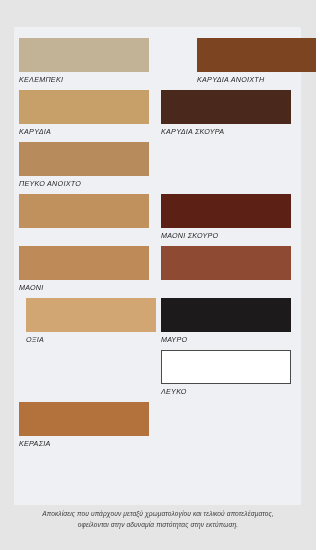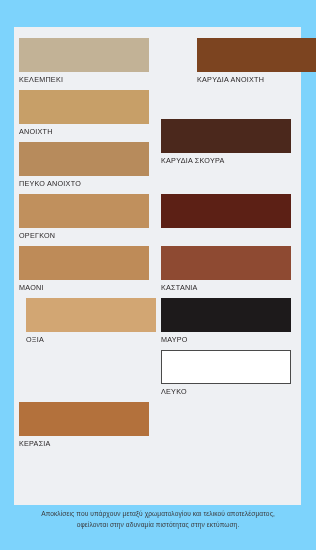--- a/index.html
+++ b/index.html
@@ -10,21 +10,22 @@
     height: 550px;
     background: #ffffff;
     font-family: "Liberation Sans", "DejaVu Sans", sans-serif;
     overflow: hidden;
   }
 
   #page {
     position: relative;
     width: 316px;
     height: 550px;
-    background: #7dd3fc;
+    background: #e5e5e5;
+    font-style: italic;
   }
 
   
   .palette-panel {
     position: absolute;
     left: 14px;
     top: 27px;
     width: 287px;
     height: 478px;
     background: #eef0f3;
@@ -90,58 +91,57 @@
 
   <div class="palette-panel">
     <div class="grid">
       <div class="column left" id="col-left" style="height: 416px;">
           <div class="swatch-cell" style="top: 0px; position: absolute; left: 0px;">
             <div class="swatch-chip" style="background: rgb(194, 178, 150);"></div>
             <span class="swatch-label">ΚΕΛΕΜΠΕΚΙ</span>
           </div>
           <div class="swatch-cell" style="top: 52px; position: absolute; left: 0px;">
             <div class="swatch-chip" style="background: rgb(199, 159, 104);"></div>
-            <span class="swatch-label">ΑΝΟΙΧΤΗ</span>
+            <span class="swatch-label">ΚΑΡΥΔΙΑ</span>
           </div>
           <div class="swatch-cell" style="top: 104px; position: absolute; left: 0px;">
             <div class="swatch-chip" style="background: rgb(183, 139, 92);"></div>
             <span class="swatch-label">ΠΕΥΚΟ ΑΝΟΙΧΤΟ</span>
           </div>
           <div class="swatch-cell" style="top: 156px; position: absolute; left: 0px;">
             <div class="swatch-chip" style="background: rgb(192, 144, 93);"></div>
-            <span class="swatch-label">ΟΡΕΓΚΟΝ</span>
           </div>
           <div class="swatch-cell" style="top: 208px; position: absolute; left: 0px;">
             <div class="swatch-chip" style="background: rgb(190, 139, 88);"></div>
             <span class="swatch-label">ΜΑΟΝΙ</span>
           </div>
           <div class="swatch-cell" style="top: 260px; position: absolute; left: 7px;">
             <div class="swatch-chip" style="background: rgb(210, 166, 115);"></div>
             <span class="swatch-label">ΟΞΙΑ</span>
           </div>
           <div class="swatch-cell" style="top: 364px; position: absolute; left: 0px;">
             <div class="swatch-chip" style="background: rgb(179, 113, 60);"></div>
             <span class="swatch-label">ΚΕΡΑΣΙΑ</span>
           </div>
         </div>
       <div class="column right" id="col-right" style="height: 416px;">
           <div class="swatch-cell" style="top: 0px; position: absolute; left: 0px; padding-left: 36px;">
             <div class="swatch-chip" style="background: rgb(124, 68, 32);"></div>
             <span class="swatch-label">ΚΑΡΥΔΙΑ ΑΝΟΙΧΤΗ</span>
           </div>
-          <div class="swatch-cell" style="top: 52px; position: absolute; left: 0px; margin-top: 29px;">
+          <div class="swatch-cell" style="top: 52px; position: absolute; left: 0px;">
             <div class="swatch-chip" style="background: rgb(75, 40, 28);"></div>
             <span class="swatch-label">ΚΑΡΥΔΙΑ ΣΚΟΥΡΑ</span>
           </div>
           <div class="swatch-cell" style="top: 156px; position: absolute; left: 0px;">
             <div class="swatch-chip" style="background: rgb(92, 32, 21);"></div>
+            <span class="swatch-label">ΜΑΟΝΙ ΣΚΟΥΡΟ</span>
           </div>
           <div class="swatch-cell" style="top: 208px; position: absolute; left: 0px;">
             <div class="swatch-chip" style="background: rgb(142, 74, 50);"></div>
-            <span class="swatch-label">ΚΑΣΤΑΝΙΑ</span>
           </div>
           <div class="swatch-cell" style="top: 260px; position: absolute; left: 0px;">
             <div class="swatch-chip" style="background: rgb(29, 26, 27);"></div>
             <span class="swatch-label">ΜΑΥΡΟ</span>
           </div>
           <div class="swatch-cell" style="top: 312px; position: absolute; left: 0px;">
             <div class="swatch-chip bordered" style="background: rgb(255, 255, 255);"></div>
             <span class="swatch-label">ΛΕΥΚΟ</span>
           </div>
         </div>

